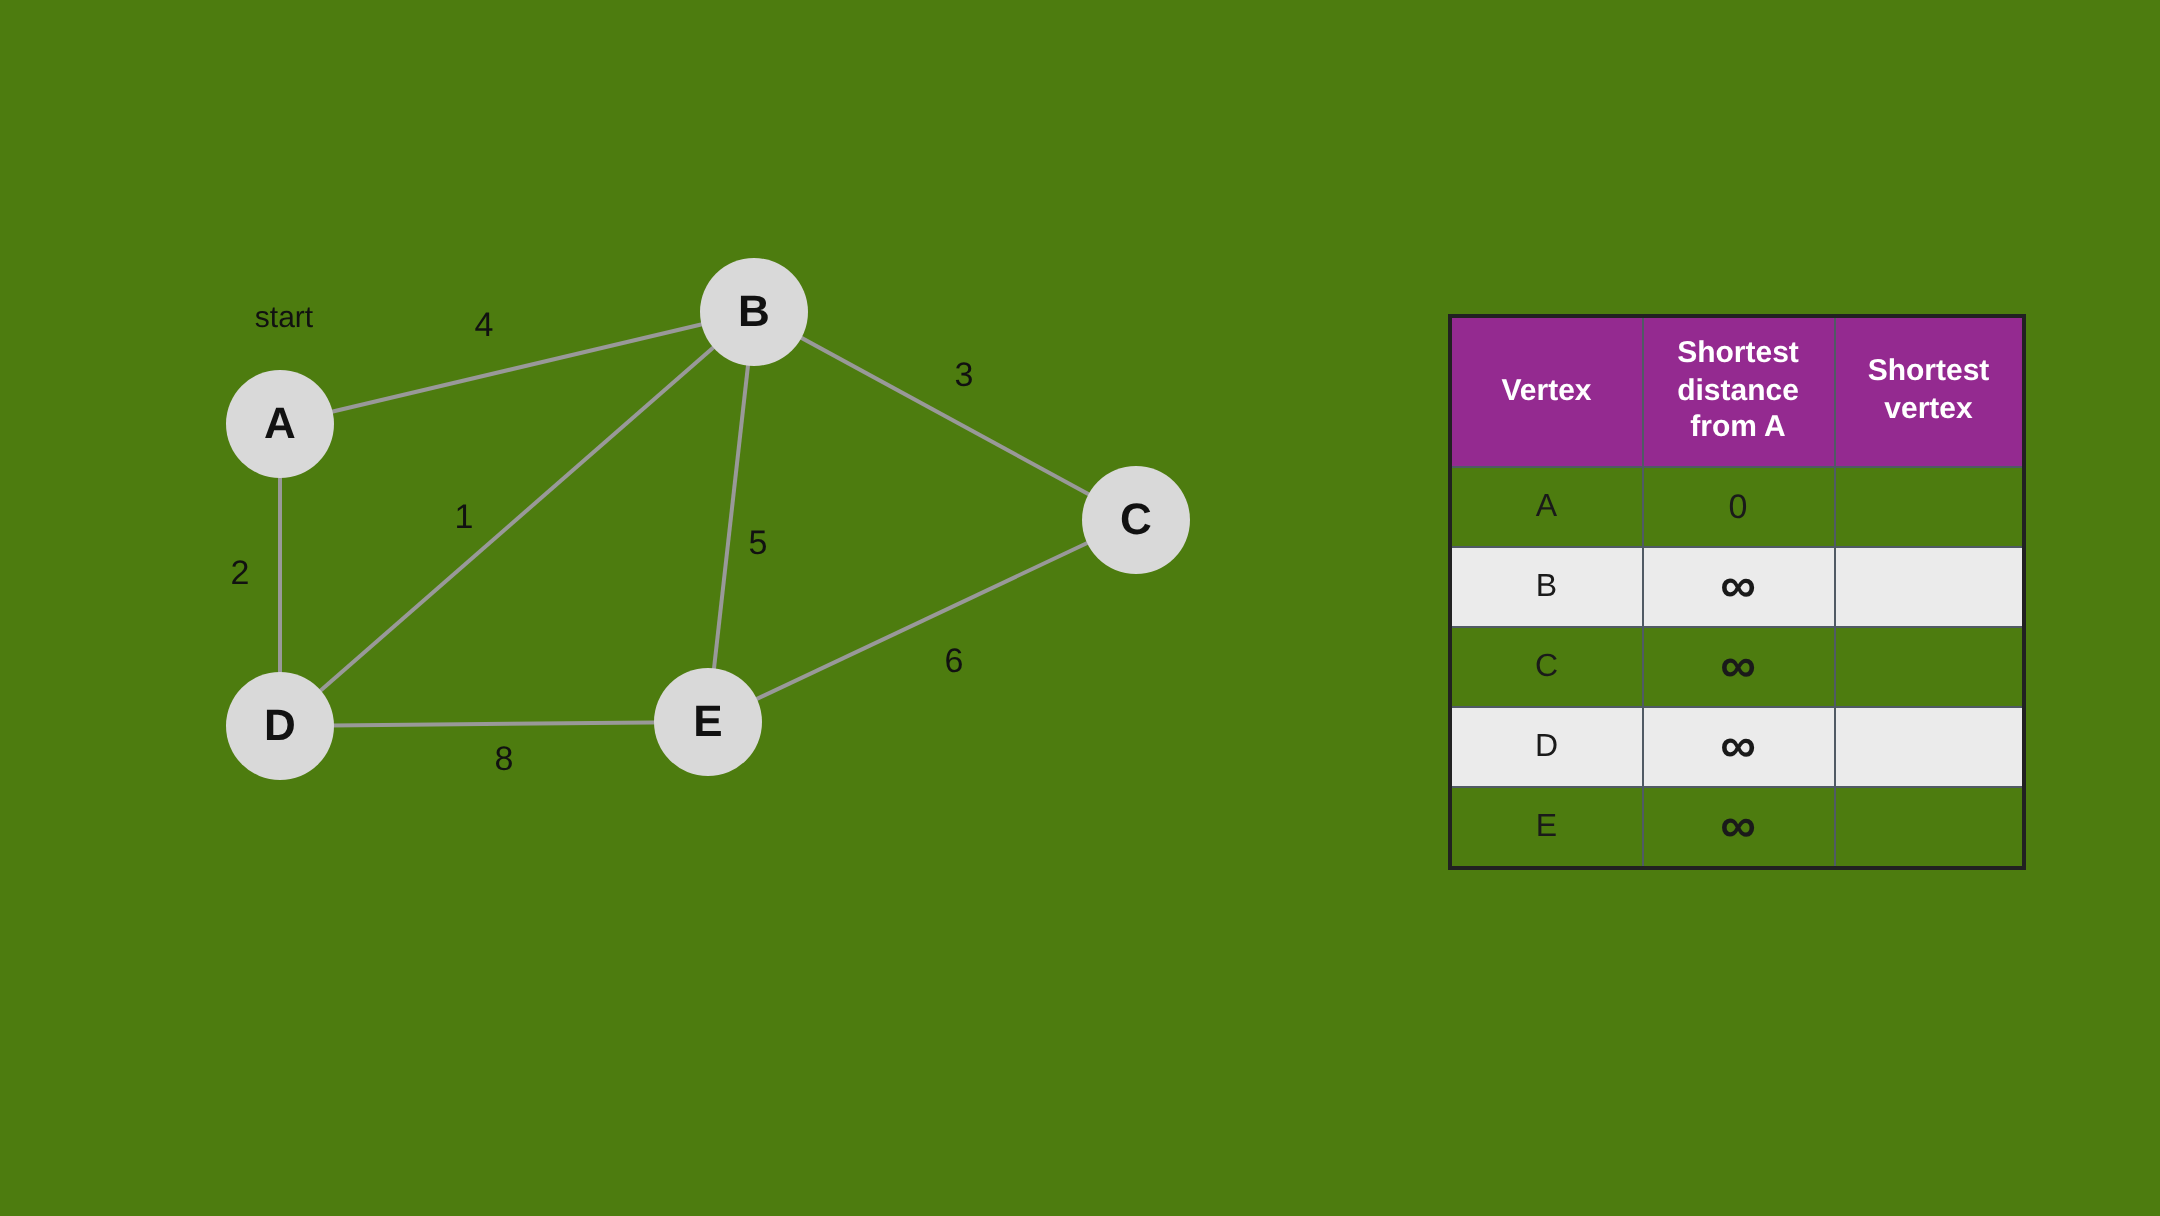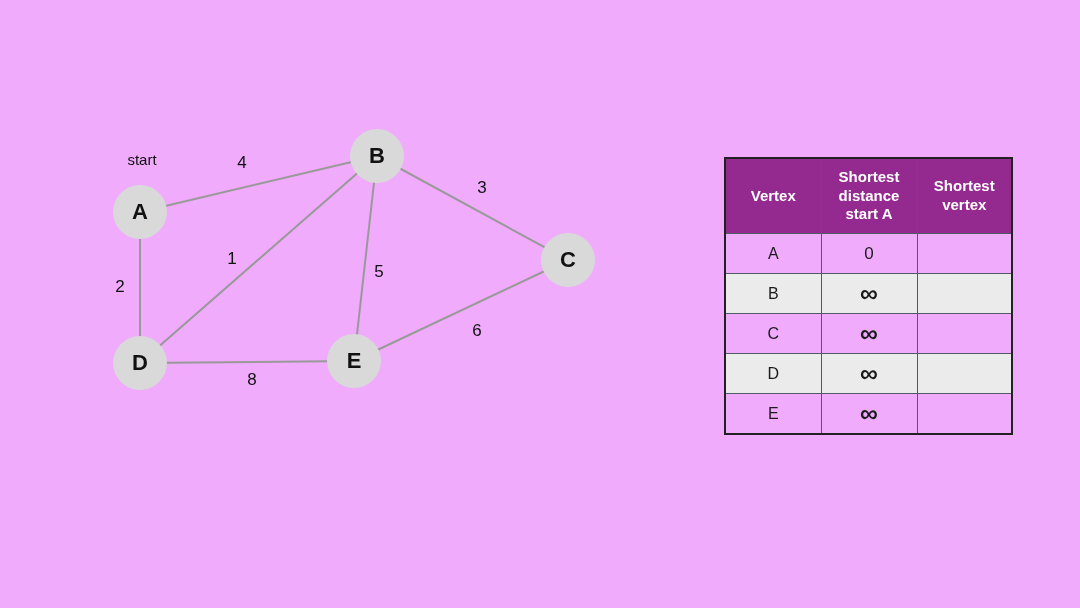--- a/index.html
+++ b/index.html
@@ -3,21 +3,21 @@
 <meta charset="utf-8">
 <style>
   html,body{margin:0;padding:0;}
   body{
     font-family:"Liberation Sans","DejaVu Sans",sans-serif;
     background:#ffffff;
   }
   .canvas{
     position:relative;
     width:1080px;height:608px;
-    background:#f0abfc;
+    background:#4d7c0f;
     overflow:hidden;
   }
   
   .graph{
     position:absolute;left:0;top:0;width:660px;height:608px;
   }
   .graph svg{position:absolute;left:0;top:0;}
   .node{
     position:absolute;
     width:54px;height:54px;
@@ -110,21 +110,21 @@
 
   <table class="dist-table">
     <colgroup>
         <col class="c1">
         <col class="c2">
         <col class="c3">
       </colgroup>
     <thead>
       <tr>
         <th>Vertex</th>
-        <th>Shortest distance start A</th>
+        <th>Shortest distance from A</th>
         <th>Shortest vertex</th>
       </tr>
     </thead>
     <tbody>
       <tr>
         <td>A</td>
         <td class="dist-cell">0</td>
         <td></td>
       </tr>
       <tr class="stripe">

